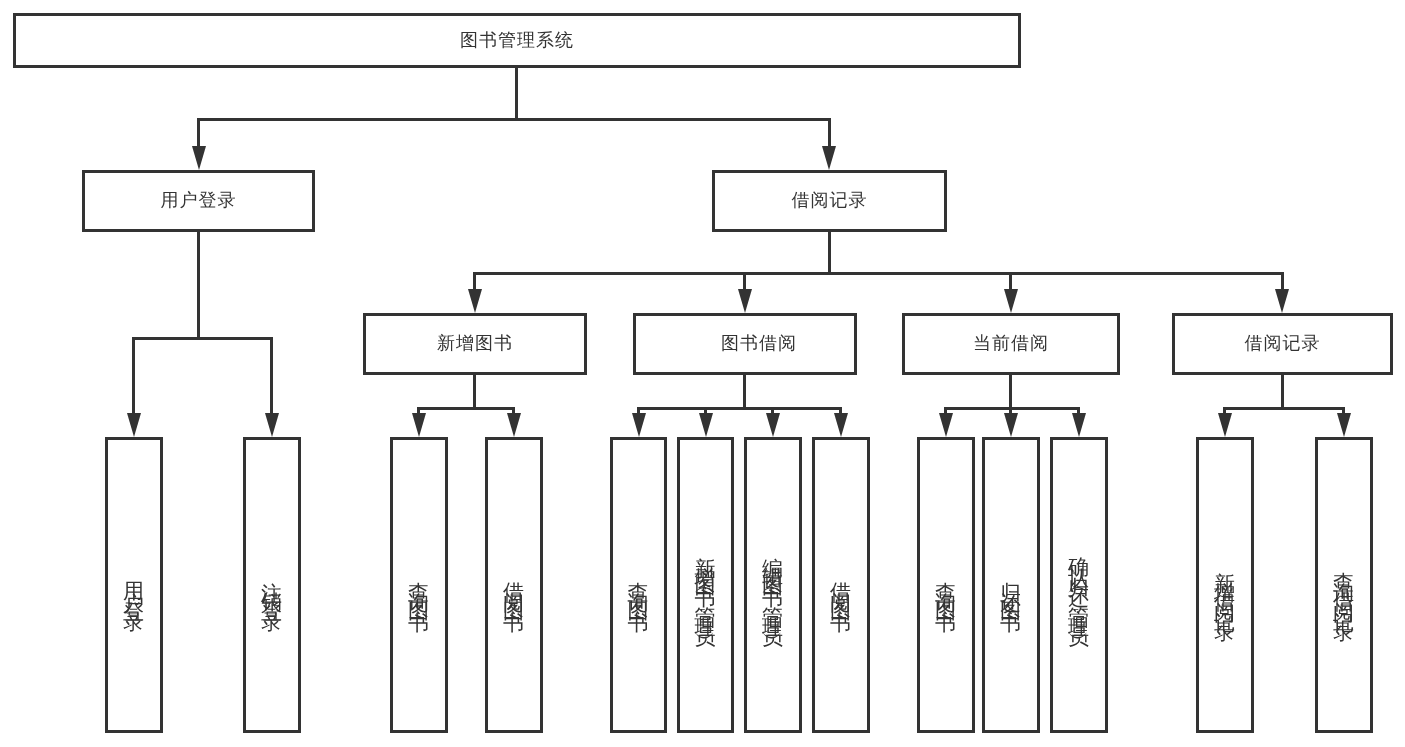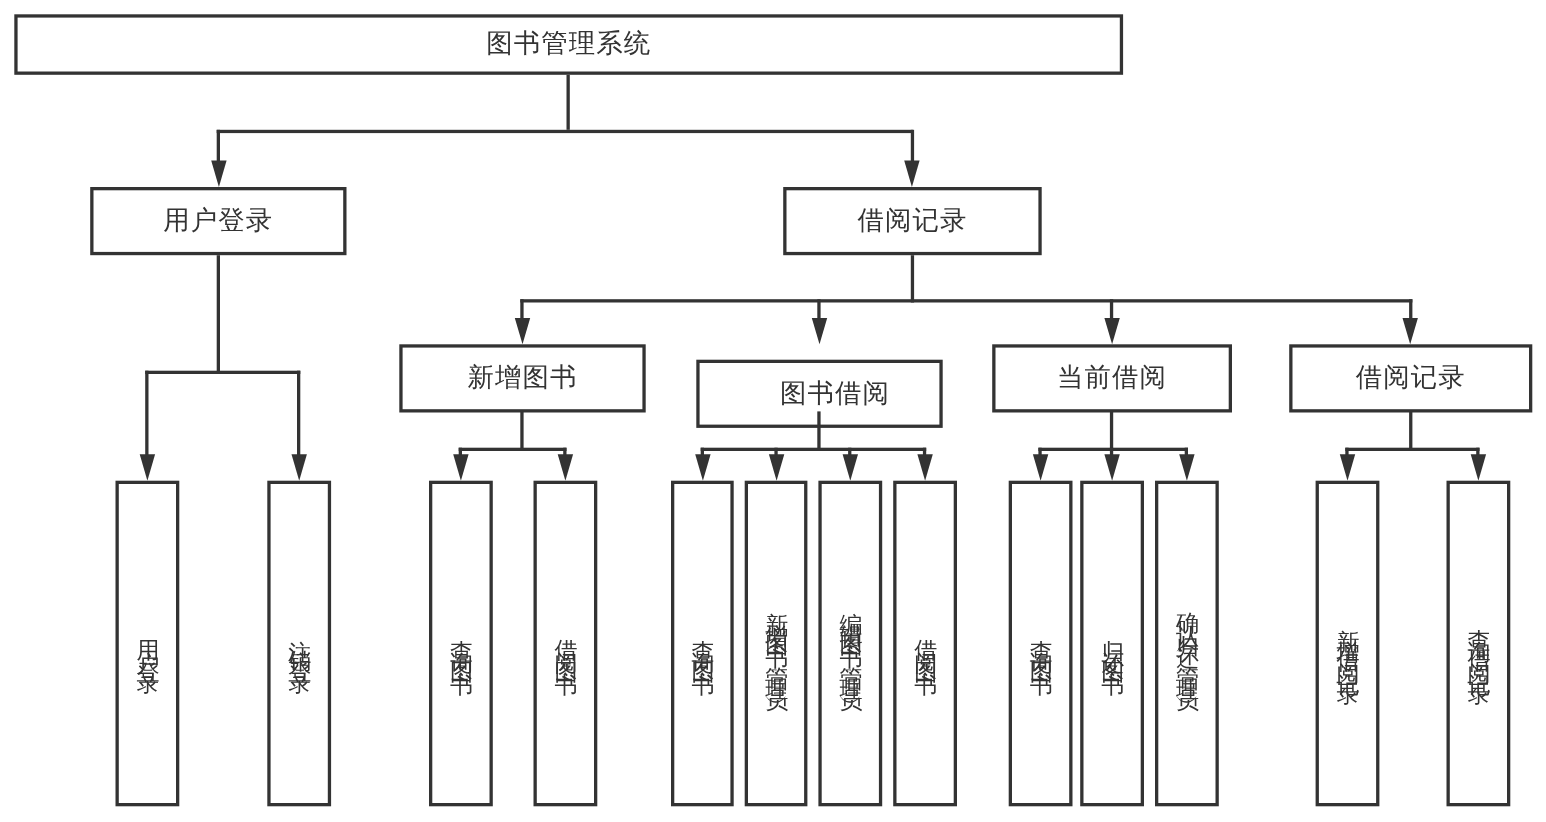--- a/index.html
+++ b/index.html
@@ -7,21 +7,21 @@
     position:relative;
     width:1405px;height:747px;
     background:#ffffff;
     font-family:"Liberation Sans",sans-serif;
     overflow:hidden;
   }
   .box{
     position:absolute;box-sizing:border-box;
     border:3px solid #333333;background:#ffffff;
     display:flex;align-items:center;justify-content:center;
-    color:#333333;font-size:24px;letter-spacing:1px;
+    color:#333333;font-size:18px;letter-spacing:1px;
     text-align:center;line-height:1.2;
   }
   .vbox{
     writing-mode:vertical-rl;
     letter-spacing:10px;font-size:21px;
   }
   .vline,.hline{position:absolute;background:#333333;}
   .arrow{
     position:absolute;width:0;height:0;
     border-left:7px solid transparent;
@@ -63,21 +63,21 @@
   <div class="vline" style="left:473px;top:272px;width:3px;height:22px;"></div>
   <div class="arrow" style="left:468px;top:289px;"></div>
   <div class="vline" style="left:743px;top:272px;width:3px;height:22px;"></div>
   <div class="arrow" style="left:738px;top:289px;"></div>
   <div class="vline" style="left:1009px;top:272px;width:3px;height:22px;"></div>
   <div class="arrow" style="left:1004px;top:289px;"></div>
   <div class="vline" style="left:1281px;top:272px;width:3px;height:22px;"></div>
   <div class="arrow" style="left:1275px;top:289px;"></div>
 
   <div class="box" style="left:363px;top:313px;width:224px;height:62px;">新增图书</div>
-  <div class="box" style="left:633px;top:327px;width:224px;height:62px;padding-left:28px;">图书借阅</div>
+  <div class="box" style="left:633px;top:313px;width:224px;height:62px;padding-left:28px;">图书借阅</div>
   <div class="box" style="left:902px;top:313px;width:218px;height:62px;">当前借阅</div>
   <div class="box" style="left:1172px;top:313px;width:221px;height:62px;">借阅记录</div>
 
   <div class="vline" style="left:473px;top:374px;width:3px;height:36px;"></div>
   <div class="hline" style="left:417px;top:407px;width:98px;height:3px;"></div>
   <div class="vline" style="left:417px;top:407px;width:3px;height:12px;"></div>
   <div class="arrow" style="left:412px;top:413px;"></div>
   <div class="vline" style="left:512px;top:407px;width:3px;height:12px;"></div>
   <div class="arrow" style="left:507px;top:413px;"></div>
 

